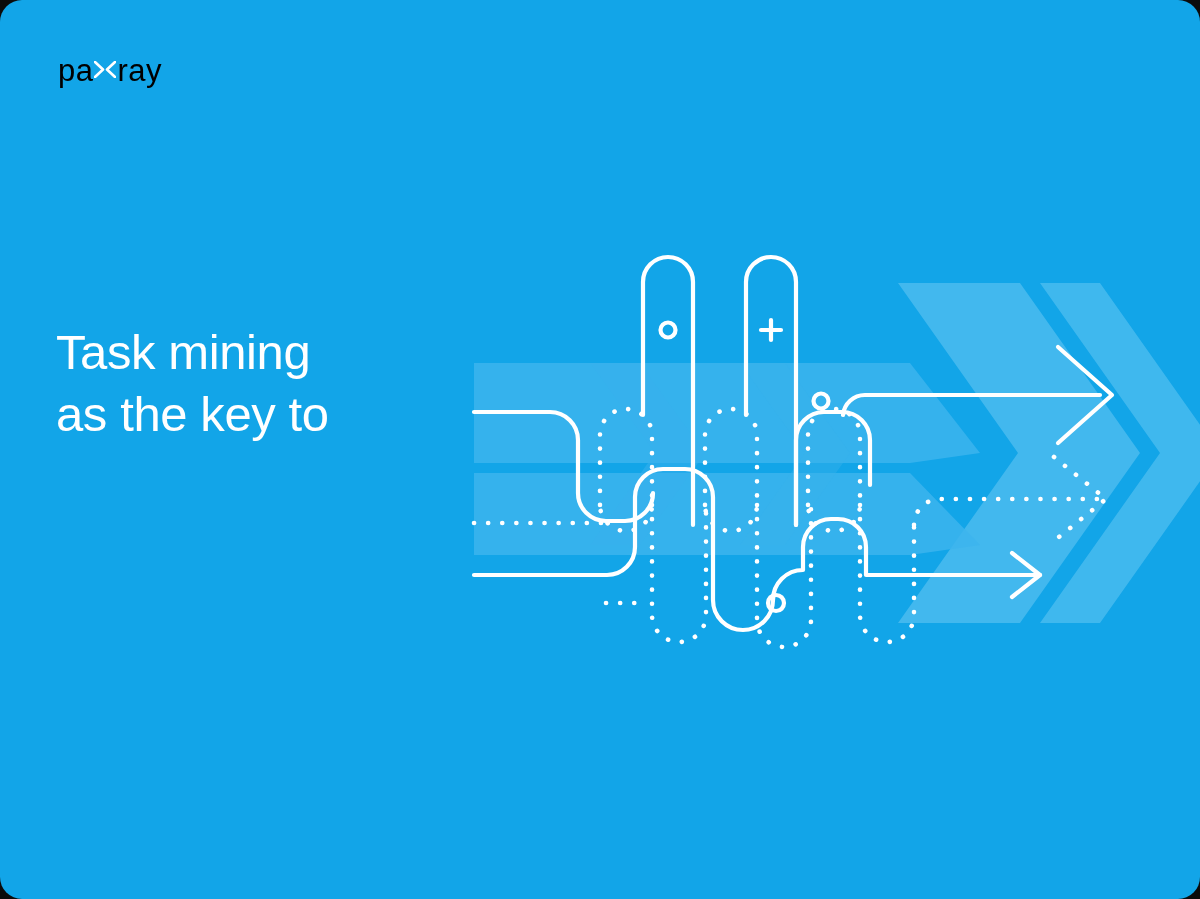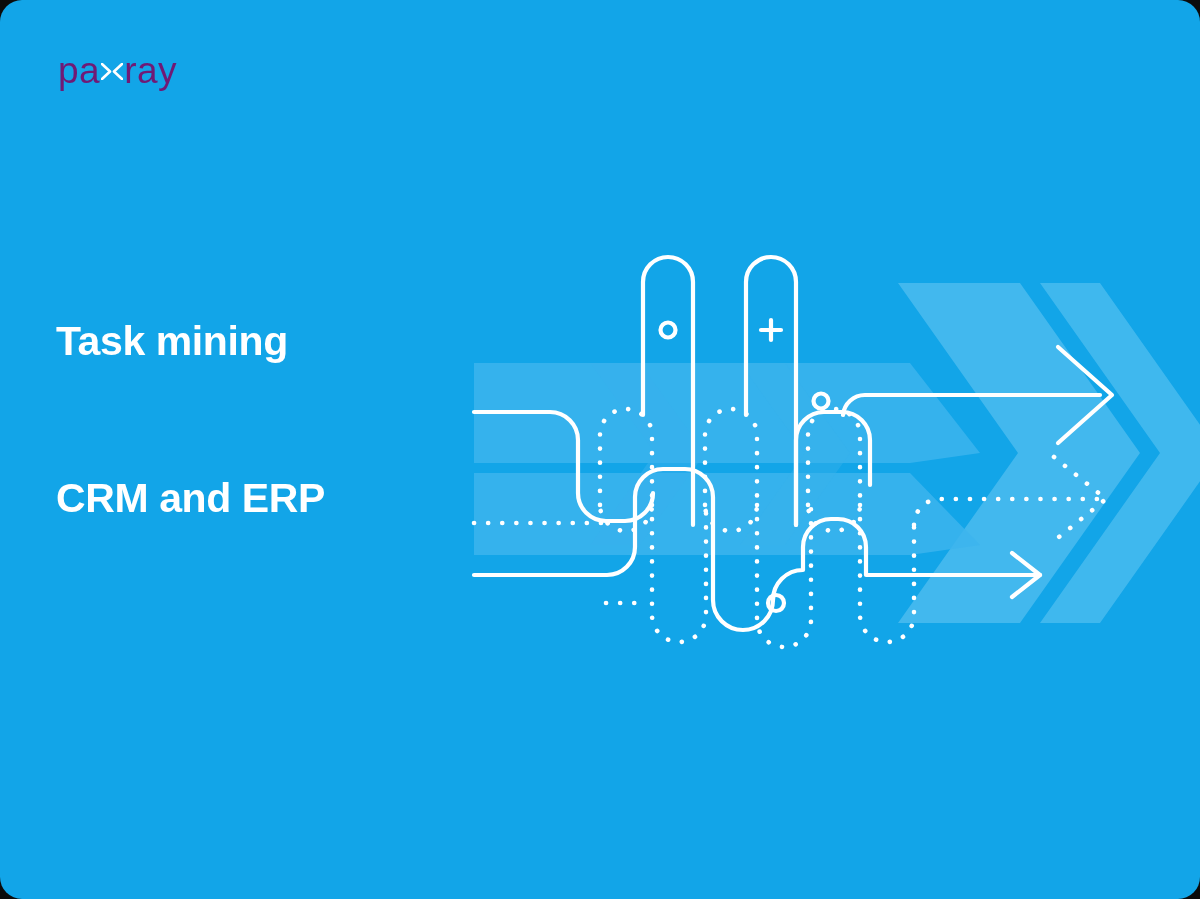--- a/index.html
+++ b/index.html
@@ -28,23 +28,23 @@
   .logo {
     position: absolute;
     left: 58px;
     top: 52px;
     height: 36px;
     display: flex;
     align-items: center;
     gap: 0px;
   }
   .logo-word {
-    color: #701a75;
+    color: #000000;
     font-family: "Liberation Sans", sans-serif;
-    font-size: 37px;
+    font-size: 31px;
     font-weight: 500;
     letter-spacing: 0.5px;
     line-height: 1;
     display: flex;
     align-items: baseline;
   }
   .logo-x {
     display: inline-flex;
     align-items: center;
     margin: 0 1px;
@@ -52,22 +52,22 @@
   }
 
   
   .headline {
     position: absolute;
     left: 56px;
     top: 288px;
     width: 400px;
     color: #ffffff;
     font-family: "Liberation Sans", sans-serif;
-    font-size: 41px;
-    font-weight: bold;
+    font-size: 49px;
+    font-weight: normal;
     line-height: 1.27;
     letter-spacing: -0.4px;
   }
 
   
   .illustration {
     position: absolute;
     left: 440px;
     top: 235px;
     width: 760px;
@@ -93,23 +93,23 @@
           <path d="M1 1 L9 8.5 L1 16" fill="none" stroke="#ffffff" stroke-width="2.6" stroke-linecap="round" stroke-linejoin="round"></path>
           <path d="M21 1 L13 8.5 L21 16" fill="none" stroke="#ffffff" stroke-width="2.6" stroke-linecap="round" stroke-linejoin="round"></path>
         </svg>
       </span>
       <span>ray</span>
     </span>
   </div>
 
   <h1 class="headline">
     <span>Task mining</span><br>
+    <span>as the key to</span><br>
     <br>
     <br>
-    <span>CRM and ERP</span><br>
   </h1>
 
   <div class="illustration">
     <svg viewBox="0 0 760 430" xmlns="http://www.w3.org/2000/svg">
 
       <g>
 
         <polygon points="458,48 580,48 700,218 580,388 458,388 578,218" fill="#42b8ee"></polygon>
 
         <polygon points="600,48 660,48 780,218 660,388 600,388 720,218" fill="#42b8ee" opacity="0.95"></polygon>

